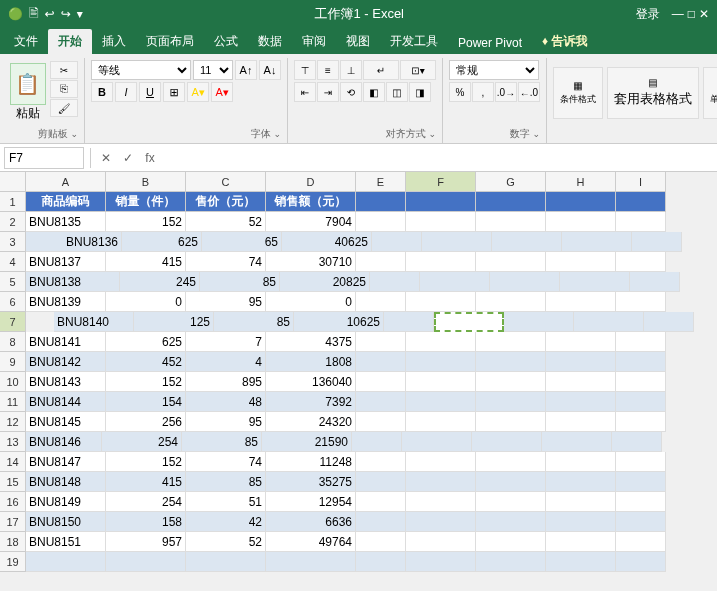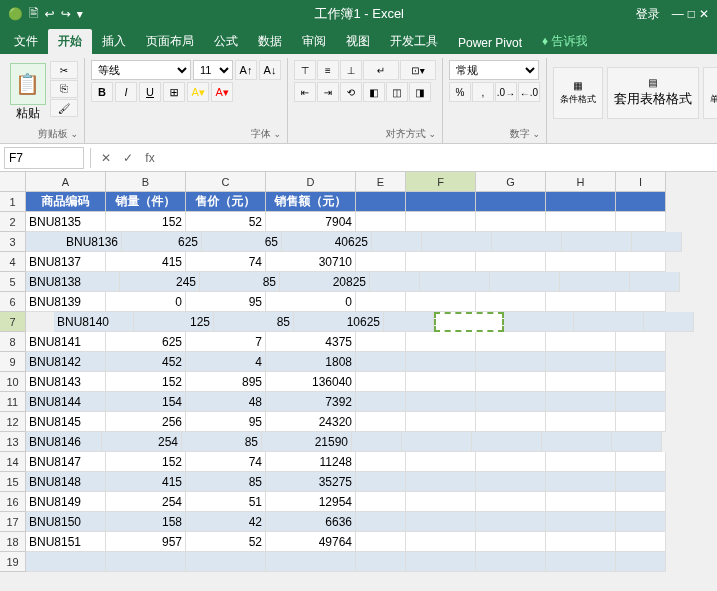--- a/index.html
+++ b/index.html
@@ -87,21 +87,21 @@
   <div class="ribbon-tab">文件</div>
   <div class="ribbon-tab active">开始</div>
   <div class="ribbon-tab">插入</div>
   <div class="ribbon-tab">页面布局</div>
   <div class="ribbon-tab">公式</div>
   <div class="ribbon-tab">数据</div>
   <div class="ribbon-tab">审阅</div>
   <div class="ribbon-tab">视图</div>
   <div class="ribbon-tab">开发工具</div>
   <div class="ribbon-tab">Power Pivot</div>
-  <div class="ribbon-tab" style="color:#86efac;">♦ 告诉我</div>
+  <div class="ribbon-tab" style="color:#fef9c3;font-weight:bold;">♦ 告诉我</div>
 </div>
 
 <div class="ribbon">
 
   <div class="ribbon-group">
     <div class="ribbon-group-content">
       <div class="paste-area">
         <div class="paste-btn">
           <div class="paste-icon">📋</div>
           <span>粘贴</span>

